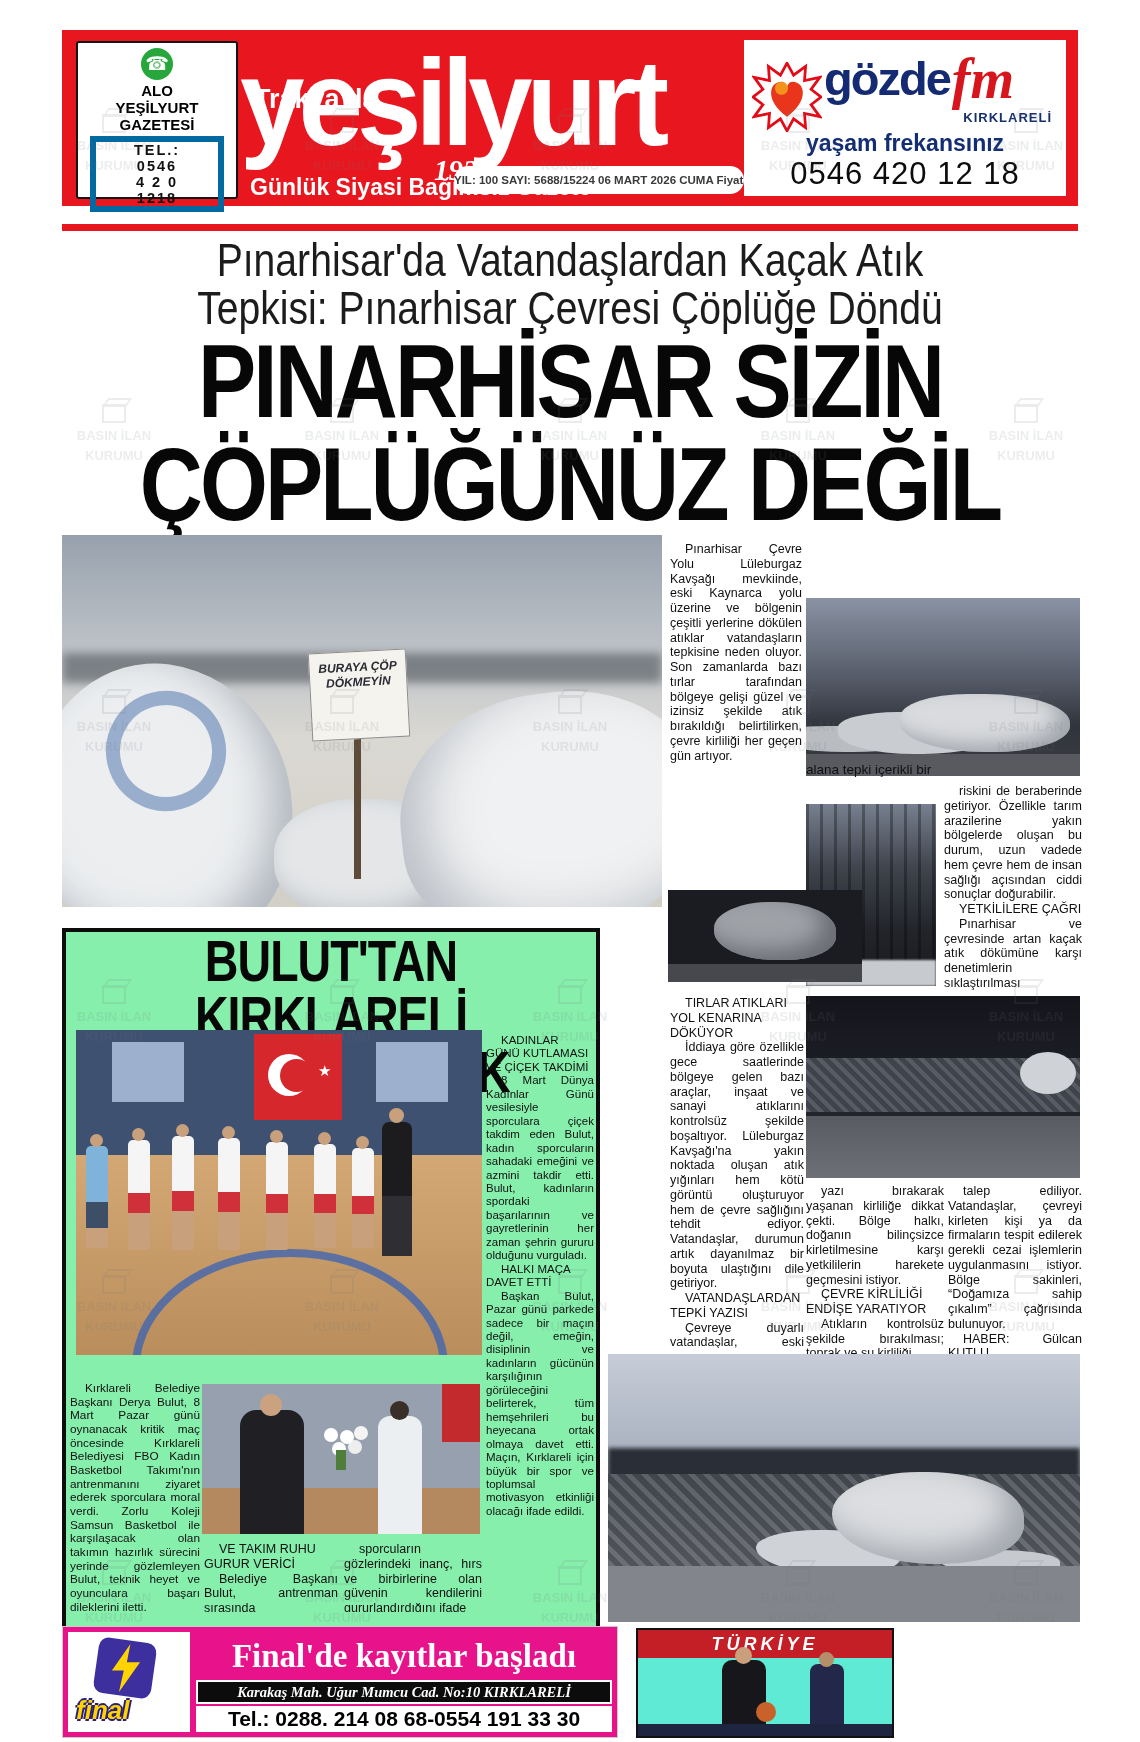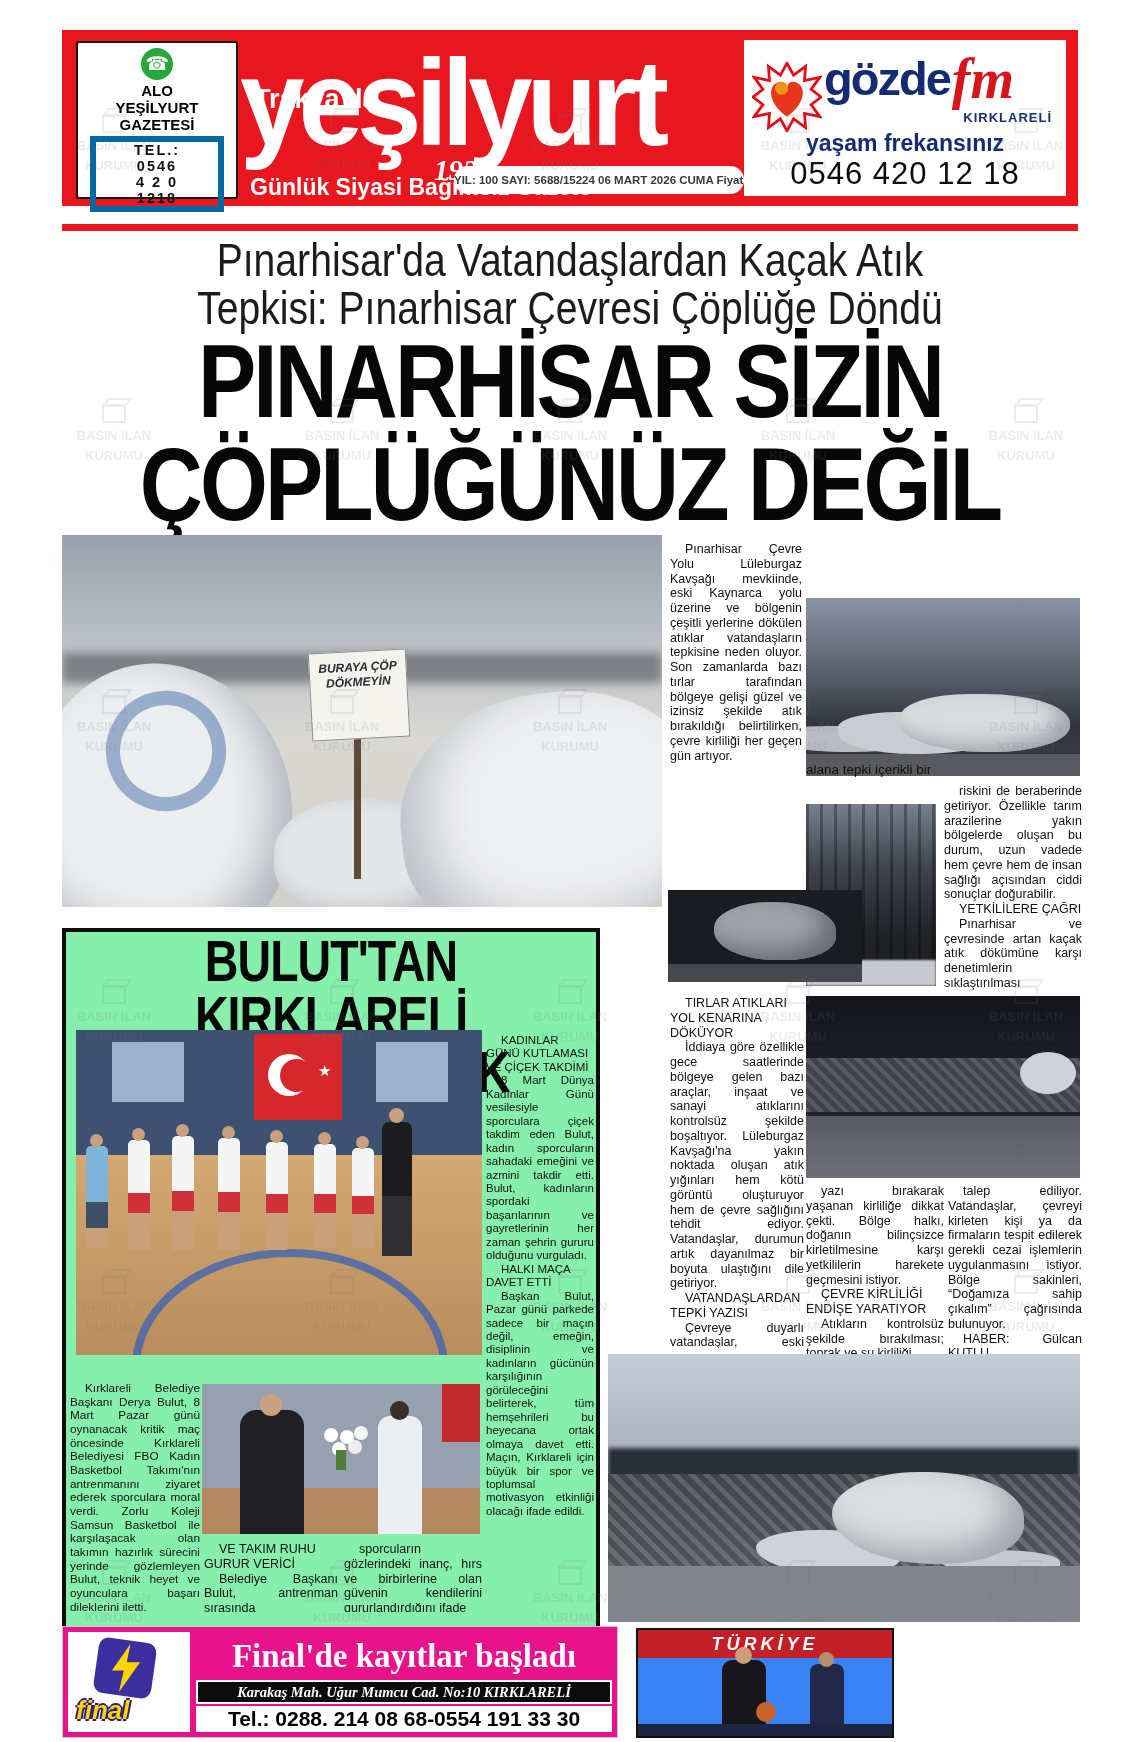--- a/index.html
+++ b/index.html
@@ -159,21 +159,21 @@
           clip-path:polygon(60% 0,18% 55%,45% 55%,34% 100%,82% 38%,52% 38%);}
   .final-word{position:absolute;left:8px;bottom:6px;font-style:italic;font-weight:bold;font-size:26px;color:#ffd400;
           text-shadow:-2px 0 #2a1f7a,2px 0 #2a1f7a,0 -2px #2a1f7a,0 2px #2a1f7a;}
   .final-right{flex:1;display:flex;flex-direction:column;min-width:0;}
   .final-head{flex:1;display:flex;align-items:center;justify-content:center;color:#fff;font-weight:bold;
           font-size:33px;font-family:"Liberation Serif",serif;white-space:nowrap;}
   .final-addr{background:#0c0c0c;border:2px solid #fff;color:#fff;text-align:center;font-family:"Liberation Serif",serif;
           font-style:italic;font-weight:bold;font-size:14.5px;line-height:20px;white-space:nowrap;}
   .final-tel{background:#fff;color:#000;text-align:center;font-weight:bold;font-size:21px;line-height:26px;
           margin-top:2px;white-space:nowrap;}
-  #photoG{left:636px;top:1628px;width:258px;height:110px;background:#3b82f6;border:2px solid #111;box-sizing:border-box;}
+  #photoG{left:636px;top:1628px;width:258px;height:110px;background:#5eead4;border:2px solid #111;box-sizing:border-box;}
   .bannerG{position:absolute;left:0;right:0;top:0;height:28px;background:#c41e26;color:#fff;text-align:center;
           font-weight:bold;font-style:italic;font-size:18px;line-height:28px;letter-spacing:4px;overflow:hidden;}
   .manG{position:absolute;left:84px;top:30px;width:44px;height:78px;background:#17171b;border-radius:10px 10px 0 0;}
   .manG::before{content:"";position:absolute;top:-13px;left:13px;width:17px;height:17px;border-radius:50%;background:#caa07c;}
   .manG2{position:absolute;left:172px;top:34px;width:34px;height:74px;background:#23284a;border-radius:8px 8px 0 0;}
   .manG2::before{content:"";position:absolute;top:-12px;left:9px;width:15px;height:15px;border-radius:50%;background:#b58e6a;}
   .ballG{position:absolute;left:118px;top:72px;width:20px;height:20px;background:#c9622a;border-radius:50%;z-index:2;}
   .floorG{position:absolute;left:0;right:0;bottom:0;height:12px;background:#1d2540;}
 </style>
 </head>

